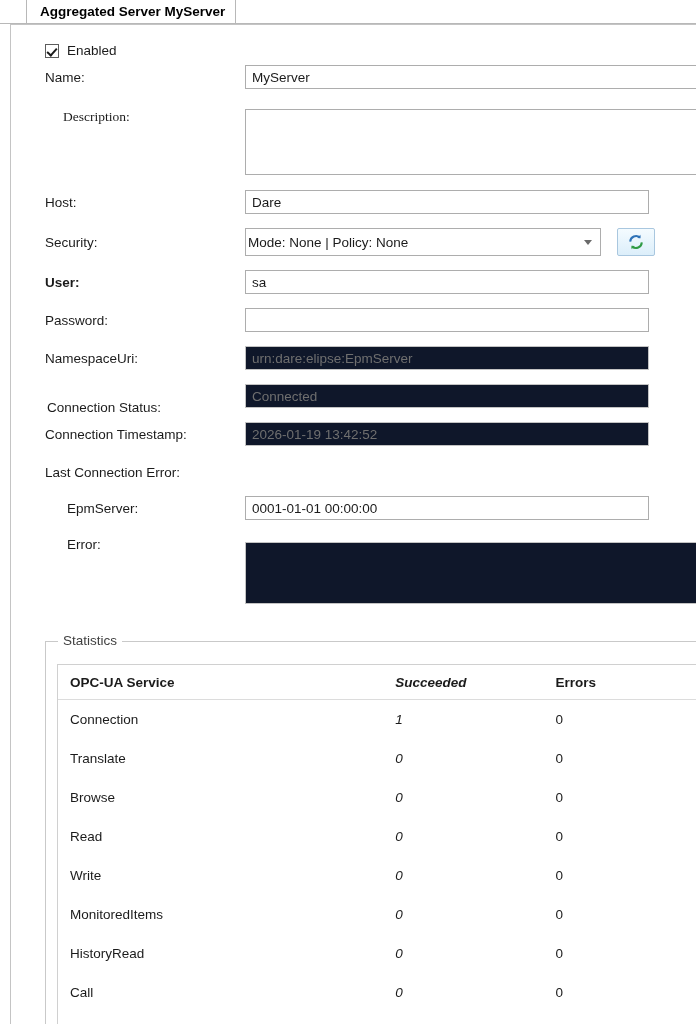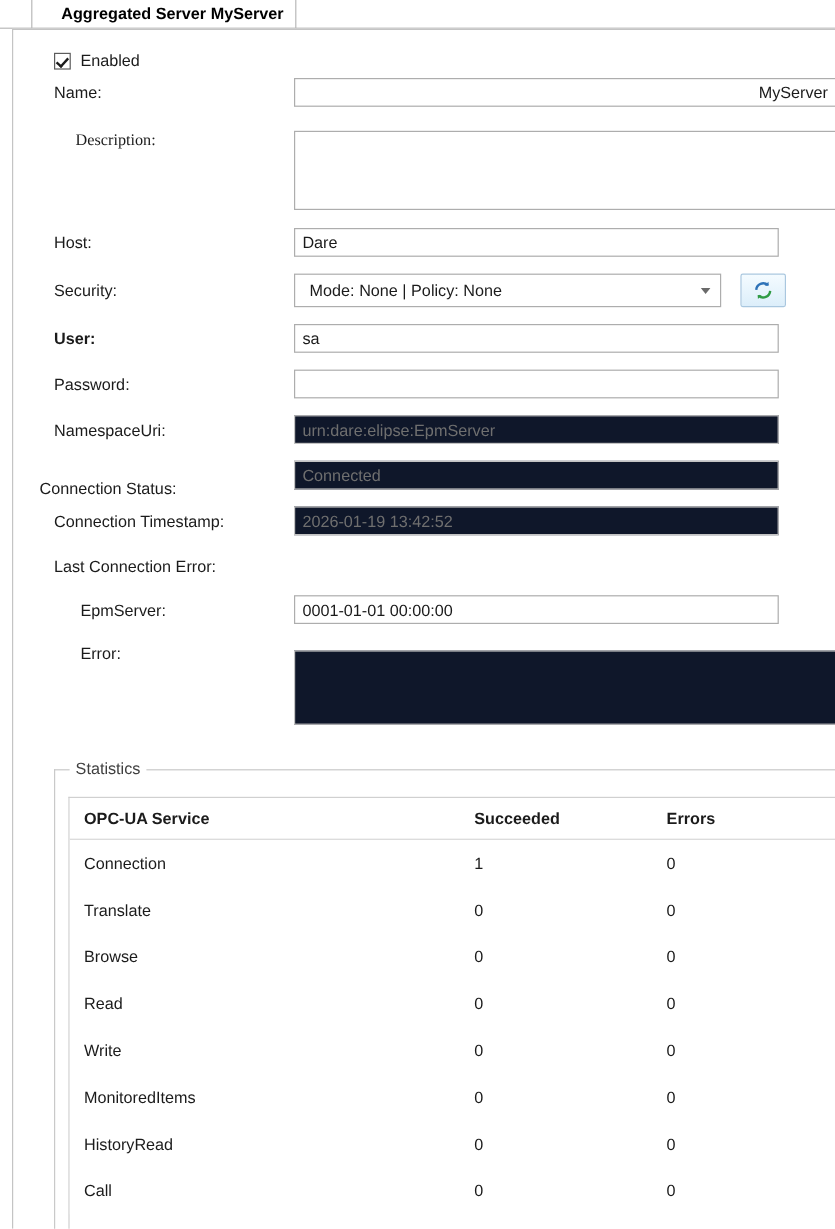--- a/index.html
+++ b/index.html
@@ -23,21 +23,21 @@
     top: 0; left: 0;
     width: 696px;
     height: 24px;
     background: #ffffff;
   }
   .tab {
     position: absolute;
     left: 26px;
     top: 0;
     height: 24px;
-    padding: 0 10px 0 24px;
+    padding: 0 10px 0 13px;
     display: flex;
     align-items: center;
     background: #ffffff;
     border-left: 1px solid #b8b8b8;
     border-right: 1px solid #b8b8b8;
     border-bottom: 1px solid #ffffff;
     font-weight: bold;
     font-size: 13.5px;
     color: #000000;
     box-sizing: border-box;
@@ -129,21 +129,21 @@
     align-items: flex-start;
     padding-top: 3px;
   }
 
   .combo {
     border: 1px solid #adadad;
     background: #ffffff;
     box-sizing: border-box;
     display: flex;
     align-items: center;
-    padding: 0 12px;
+    padding: 0 2px;
     font-size: 13.5px;
     color: #1b1b1b;
     position: relative;
   }
   .combo .arrow {
     position: absolute;
     right: 8px;
     top: 50%;
     margin-top: -2px;
     width: 0; height: 0;
@@ -213,21 +213,21 @@
     border-bottom: 1px solid #dcdcdc;
   }
   table.stats td {
     font-size: 13.5px;
     color: #1b1b1b;
     height: 39px;
     padding: 0;
     background: #ffffff;
   }
   .col-svc { width: 272px; padding-left: 12px !important; }
-  .col-ok  { width: 135px; }
+  .col-ok  { width: 135px; font-style: italic; }
   .col-err { width: 120px; }
   .th-svc { padding-left: 12px !important; }
 </style>
 </head>
 <body>
 
 <div class="tabstrip">
   <div class="tab">
     <span>Aggregated Server MyServer</span>
   </div>
@@ -237,21 +237,21 @@
 <div class="form-panel">
   <div class="inner">
 
     <div class="row checkbox-row">
       <div class="checkbox"></div>
       <span class="label">Enabled</span>
     </div>
 
     <div class="row" style="top:52px;">
       <span class="label" style="position:absolute;left:22px;">Name:</span>
-      <div class="field" style="position:absolute;left:222px;top:-12px;width:452px;height:24px;justify-content:flex-end;">
+      <div class="field" style="position:absolute;left:222px;top:-12px;width:452px;height:24px;">
         <span>MyServer</span>
       </div>
     </div>
 
     <div class="row" style="top:92px;">
       <span class="label" style="position:absolute;left:40px;font-family:Liberation Serif, serif;">Description:</span>
       <div class="field multiline" style="position:absolute;left:222px;top:-8px;width:452px;height:66px;">
         <span></span>
       </div>
     </div>
@@ -296,21 +296,21 @@
     </div>
 
     <div class="row" style="top:333px;">
       <span class="label" style="position:absolute;left:22px;">NamespaceUri:</span>
       <div class="field readonly" style="position:absolute;left:222px;top:-12px;width:404px;height:24px;">
         <span>urn:dare:elipse:EpmServer</span>
       </div>
     </div>
 
     <div class="row" style="top:371px;">
-      <span class="label" style="position:absolute;left:10px;margin-top:22px;">Connection Status:</span>
+      <span class="label" style="position:absolute;left:24px;margin-top:22px;">Connection Status:</span>
       <div class="field readonly" style="position:absolute;left:222px;top:-12px;width:404px;height:24px;">
         <span>Connected</span>
       </div>
     </div>
 
     <div class="row" style="top:409px;">
       <span class="label" style="position:absolute;left:22px;">Connection Timestamp:</span>
       <div class="field readonly" style="position:absolute;left:222px;top:-12px;width:404px;height:24px;">
         <span>2026-01-19 13:42:52</span>
       </div>

